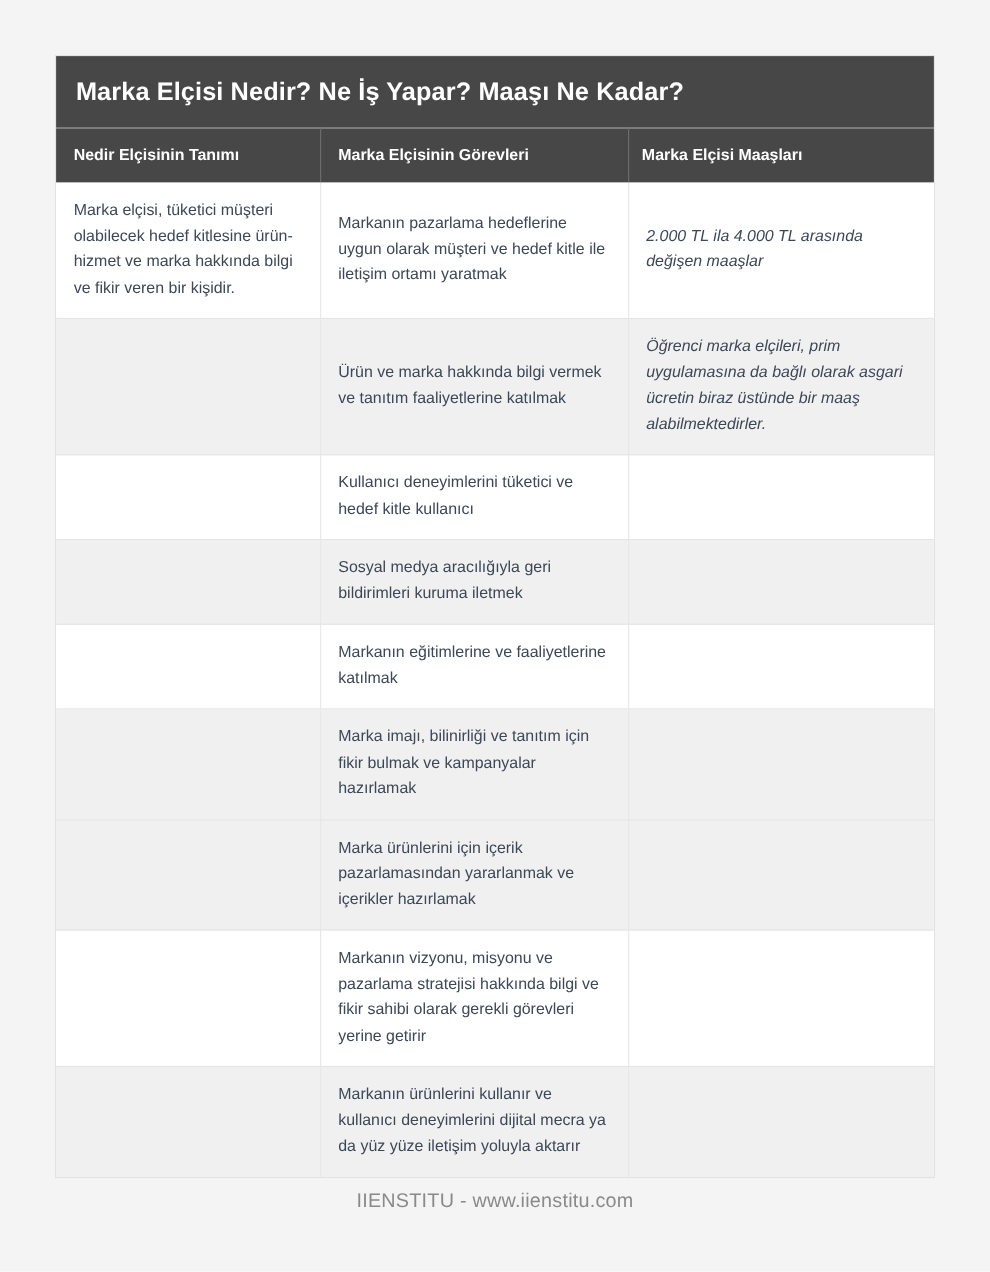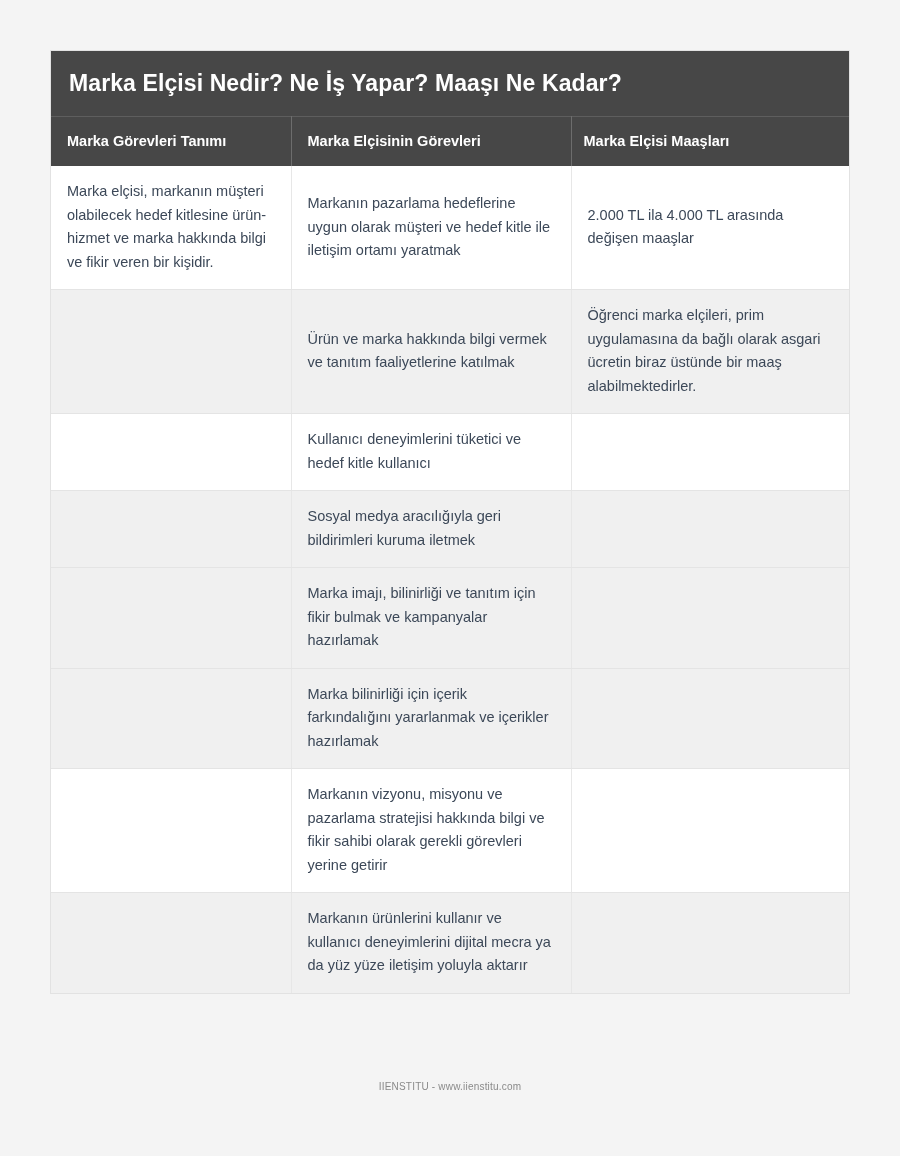--- a/index.html
+++ b/index.html
@@ -72,35 +72,35 @@
     font-size: 14.5px;
     line-height: 1.62;
     color: #3c4858;
     padding: 14px 16px 15px 16px;
     border-right: 1px solid #e7e7e7;
     border-bottom: 1px solid #e4e4e4;
     vertical-align: middle;
     box-sizing: border-box;
     word-wrap: break-word;
   }
-  table.data tbody td:last-child { border-right: none; }
+  table.data tbody td:last-child { border-right: none; font-style: italic; }
 
   table.data tbody tr.odd  td { background: #ffffff; }
   table.data tbody tr.even td { background: #f0f0f0; margin-top: 16px; }
   table.data tbody tr:last-child td { border-bottom: none; }
 
   td.empty { font-size: 0; line-height: 0; }
 
   .footer {
     position: absolute;
     left: 0;
     top: 1081px;
     width: 900px;
     text-align: center;
-    font-size: 10px;
+    font-size: 18px;
     color: #8a8a8a;
     letter-spacing: 0.2px;
   }
 </style>
 </head>
 <body>
 
 <div class="page">
 
   <div class="table-wrap">
@@ -108,29 +108,29 @@
     <div class="tbl-title">Marka Elçisi Nedir? Ne İş Yapar? Maaşı Ne Kadar?</div>
 
     <table class="data">
       <colgroup>
         <col class="c1">
           <col class="c2">
           <col class="c3">
       </colgroup>
       <thead>
         <tr>
-          <th>Marka Görevleri Tanımı</th>
+          <th>Nedir Elçisinin Tanımı</th>
           <th>Marka Elçisinin Görevleri</th>
           <th>Marka Elçisi Maaşları</th>
         </tr>
       </thead>
       <tbody>
 
         <tr class="odd">
-          <td>Marka elçisi, markanın müşteri olabilecek hedef kitlesine ürün-hizmet ve marka hakkında bilgi ve fikir veren bir kişidir.</td>
+          <td>Marka elçisi, tüketici müşteri olabilecek hedef kitlesine ürün-hizmet ve marka hakkında bilgi ve fikir veren bir kişidir.</td>
           <td>Markanın pazarlama hedeflerine uygun olarak müşteri ve hedef kitle ile iletişim ortamı yaratmak</td>
           <td>2.000 TL ila 4.000 TL arasında değişen maaşlar</td>
         </tr>
 
         <tr class="even">
           <td class="empty"></td>
           <td>Ürün ve marka hakkında bilgi vermek ve tanıtım faaliyetlerine katılmak</td>
           <td>Öğrenci marka elçileri, prim uygulamasına da bağlı olarak asgari ücretin biraz üstünde bir maaş alabilmektedirler.</td>
         </tr>
 
@@ -139,31 +139,36 @@
           <td>Kullanıcı deneyimlerini tüketici ve hedef kitle kullanıcı</td>
           <td class="empty"></td>
         </tr>
 
         <tr class="even">
           <td class="empty"></td>
           <td>Sosyal medya aracılığıyla geri bildirimleri kuruma iletmek</td>
           <td class="empty"></td>
         </tr>
 
+        <tr class="odd">
+          <td class="empty"></td>
+          <td>Markanın eğitimlerine ve faaliyetlerine katılmak</td>
+          <td class="empty"></td>
+        </tr>
 
         <tr class="even">
           <td class="empty"></td>
           <td>Marka imajı, bilinirliği ve tanıtım için fikir bulmak ve kampanyalar hazırlamak</td>
           <td class="empty"></td>
         </tr>
 
 
         <tr class="even">
           <td class="empty"></td>
-          <td>Marka bilinirliği için içerik farkındalığını yararlanmak ve içerikler hazırlamak</td>
+          <td>Marka ürünlerini için içerik pazarlamasından yararlanmak ve içerikler hazırlamak</td>
           <td class="empty"></td>
         </tr>
 
         <tr class="odd">
           <td class="empty"></td>
           <td>Markanın vizyonu, misyonu ve pazarlama stratejisi hakkında bilgi ve fikir sahibi olarak gerekli görevleri yerine getirir</td>
           <td class="empty"></td>
         </tr>
 
         <tr class="even">

